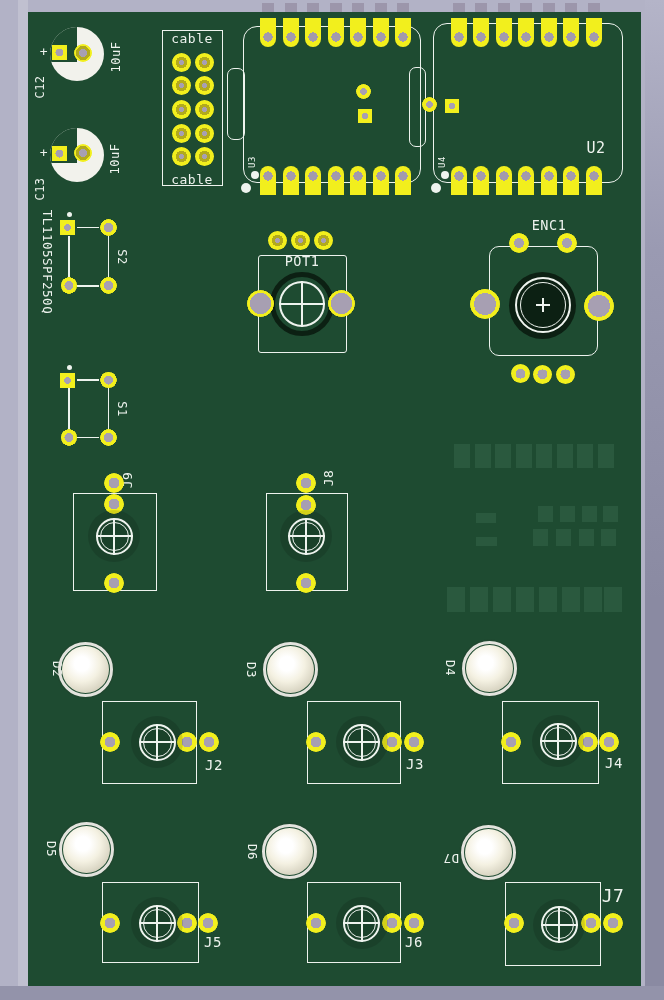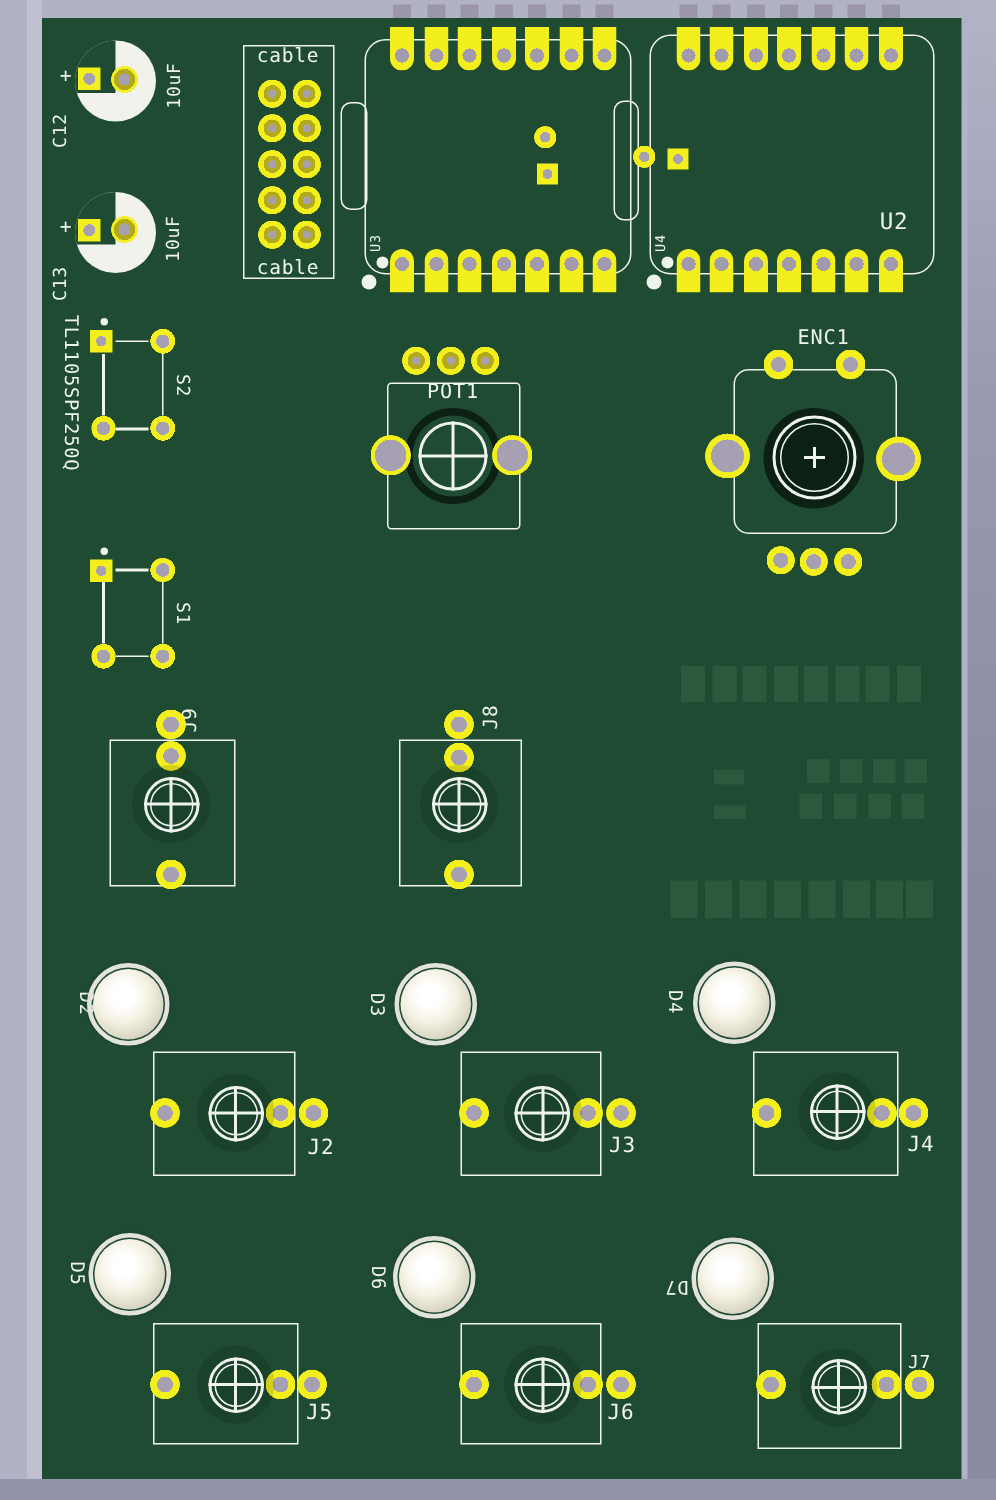--- a/index.html
+++ b/index.html
@@ -98,21 +98,21 @@
   <span class="lbl" style="left:450px;top:668px;--r:90deg;font-size:12.5px;">D4</span>
   <span class="lbl" style="left:51px;top:849px;--r:90deg;font-size:12.5px;">D5</span>
   <span class="lbl" style="left:252px;top:852px;--r:90deg;font-size:12.5px;">D6</span>
   <span class="lbl" style="left:451px;top:858px;--r:180deg;font-size:12.5px;">D7</span>
 
   <span class="lbl" style="left:214px;top:765px;font-size:14px;">J2</span>
   <span class="lbl" style="left:415px;top:764px;font-size:14px;">J3</span>
   <span class="lbl" style="left:614px;top:763px;font-size:14px;">J4</span>
   <span class="lbl" style="left:213px;top:942px;font-size:14px;">J5</span>
   <span class="lbl" style="left:414px;top:942px;font-size:14px;">J6</span>
-  <span class="lbl" style="left:613px;top:896px;font-size:12px;margin-top:12px;">J7</span>
+  <span class="lbl" style="left:613px;top:896px;font-size:18px;">J7</span>
 
 <div style="position:absolute;left:262px;top:3px;width:12px;height:9px;background:#9c96ab;"></div>
     <div style="position:absolute;left:260px;top:18px;width:16px;height:29px;border-radius:0 0 8px 8px;background:radial-gradient(circle at 8px 19px, #a29aad 0 4.7px, transparent 4.7px) #f2ef1d;"></div>
     <div style="position:absolute;left:260px;top:166px;width:16px;height:29px;border-radius:8px 8px 0 0;background:radial-gradient(circle at 8px 10px, #a29aad 0 4.7px, transparent 4.7px) #f2ef1d;"></div>
     <div style="position:absolute;left:284.5px;top:3px;width:12px;height:9px;background:#9c96ab;"></div>
     <div style="position:absolute;left:282.5px;top:18px;width:16px;height:29px;border-radius:0 0 8px 8px;background:radial-gradient(circle at 8px 19px, #a29aad 0 4.7px, transparent 4.7px) #f2ef1d;"></div>
     <div style="position:absolute;left:282.5px;top:166px;width:16px;height:29px;border-radius:8px 8px 0 0;background:radial-gradient(circle at 8px 10px, #a29aad 0 4.7px, transparent 4.7px) #f2ef1d;"></div>
     <div style="position:absolute;left:307px;top:3px;width:12px;height:9px;background:#9c96ab;"></div>
     <div style="position:absolute;left:305px;top:18px;width:16px;height:29px;border-radius:0 0 8px 8px;background:radial-gradient(circle at 8px 19px, #a29aad 0 4.7px, transparent 4.7px) #f2ef1d;"></div>
     <div style="position:absolute;left:305px;top:166px;width:16px;height:29px;border-radius:8px 8px 0 0;background:radial-gradient(circle at 8px 10px, #a29aad 0 4.7px, transparent 4.7px) #f2ef1d;"></div>

